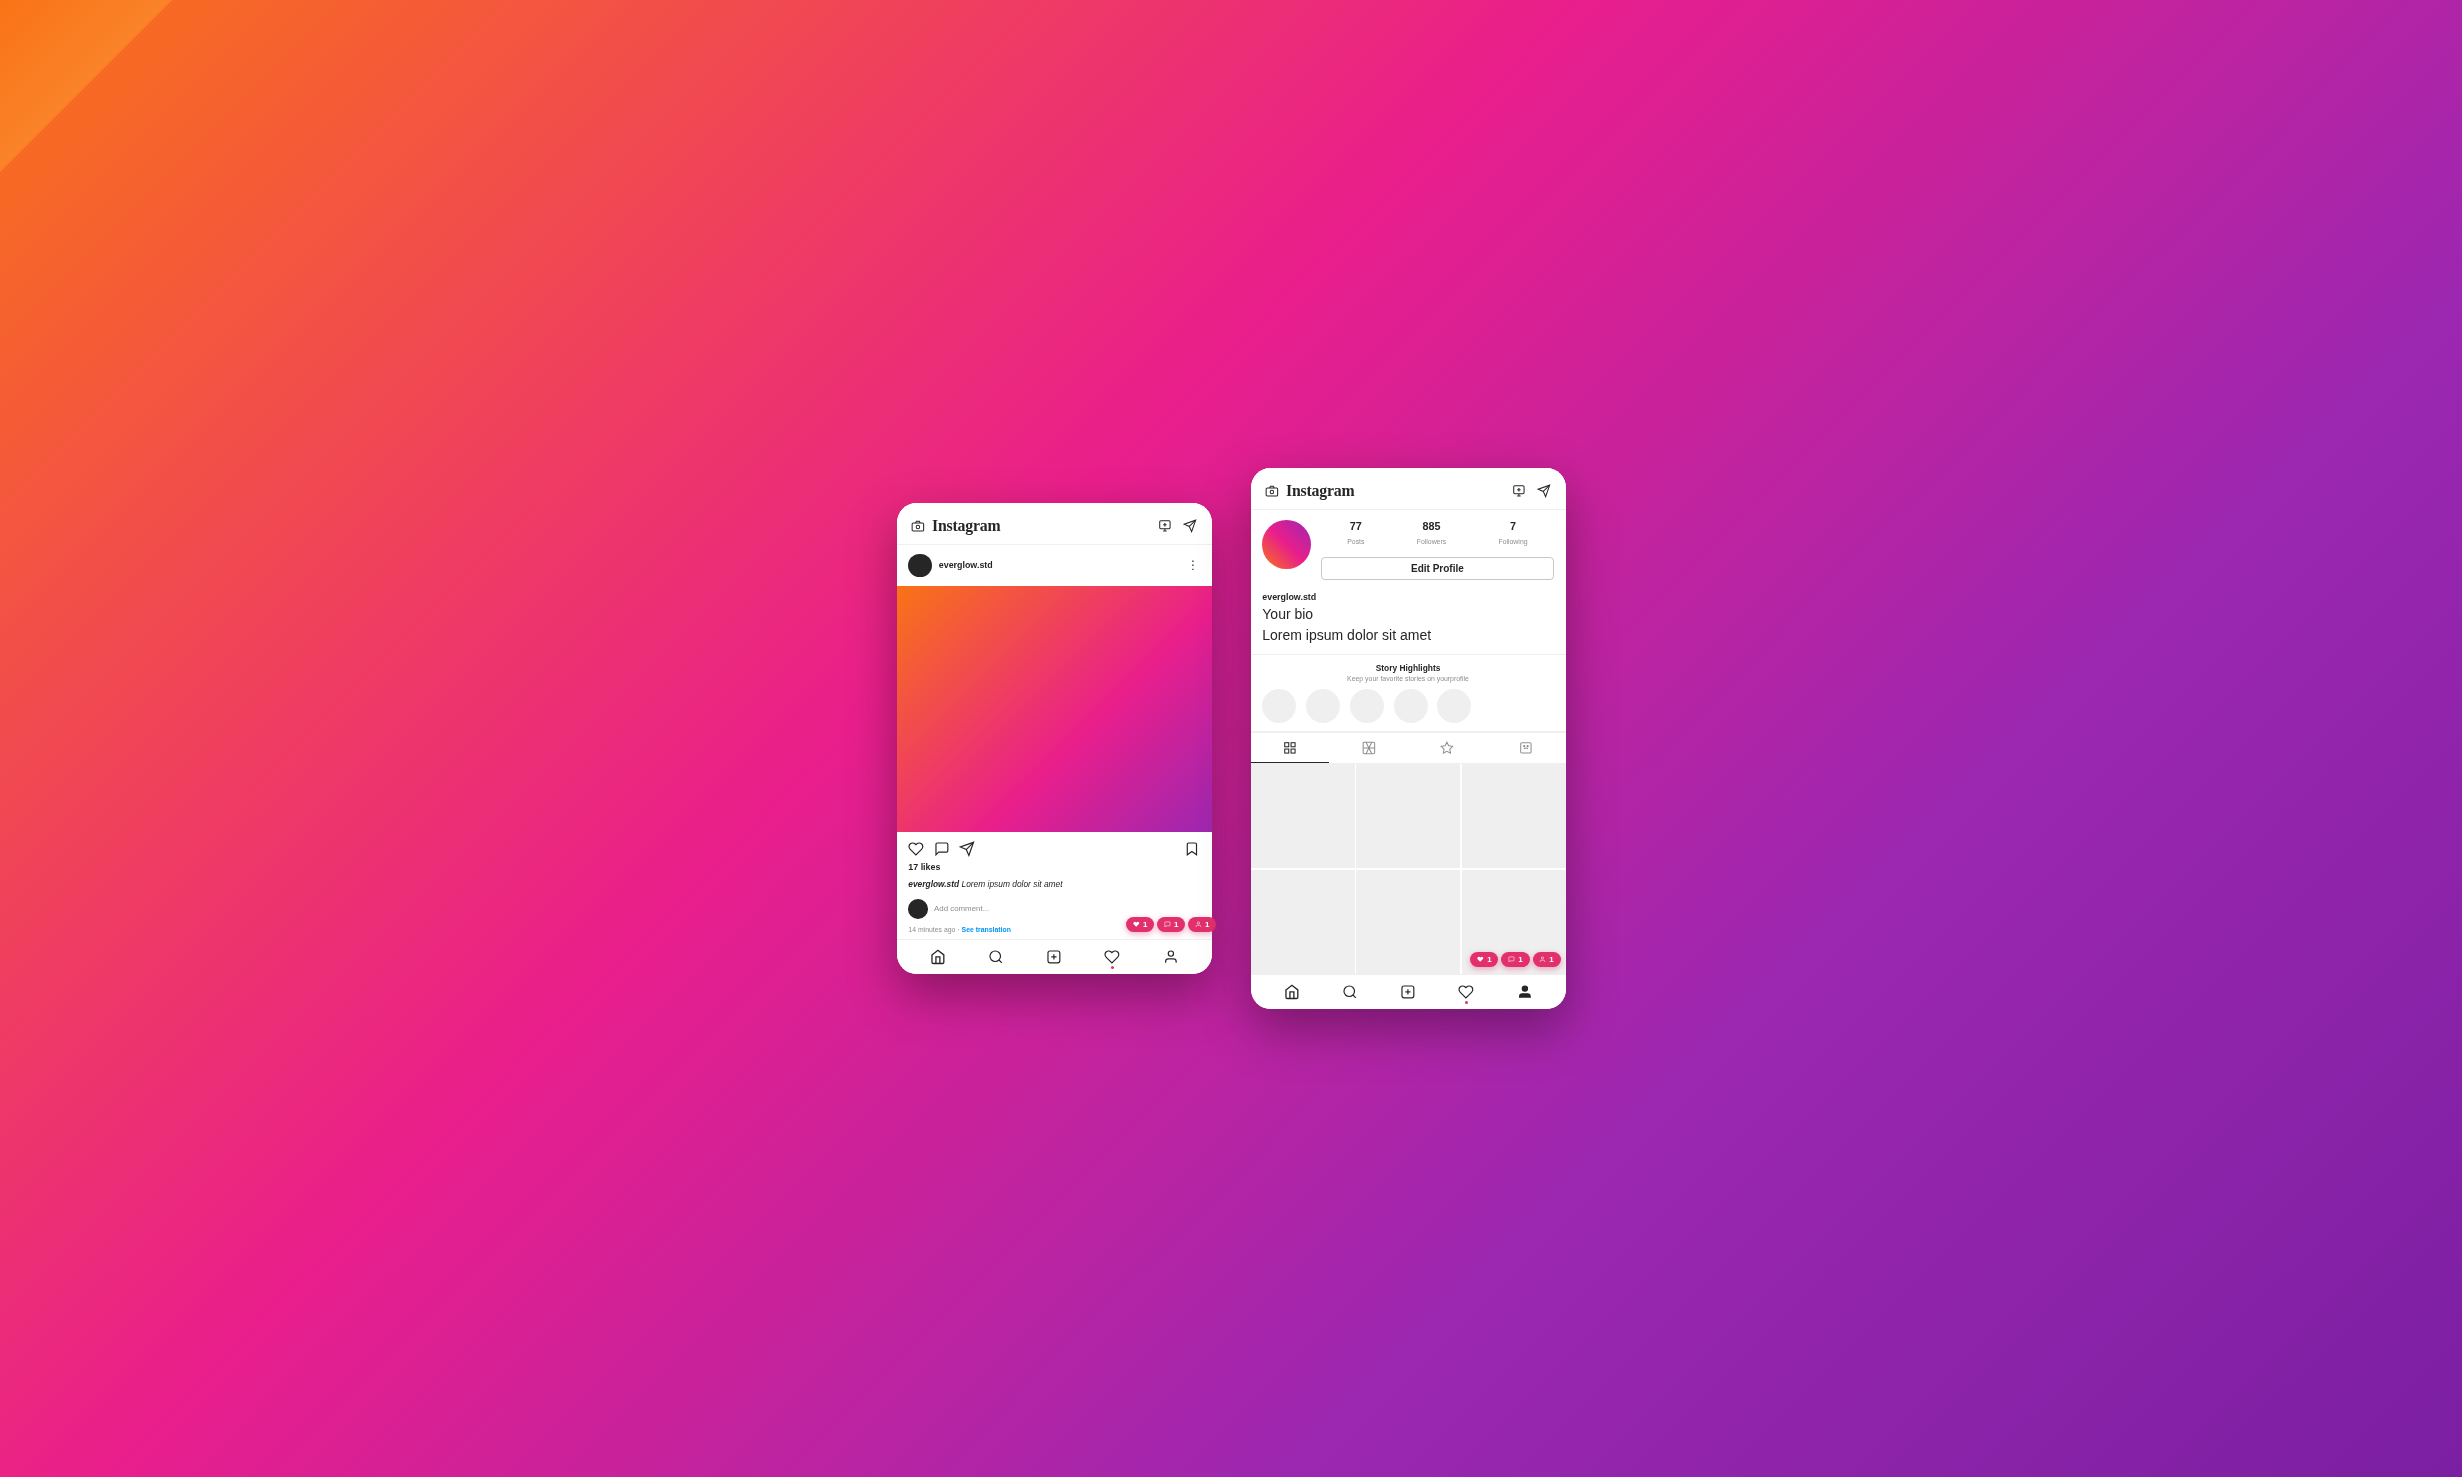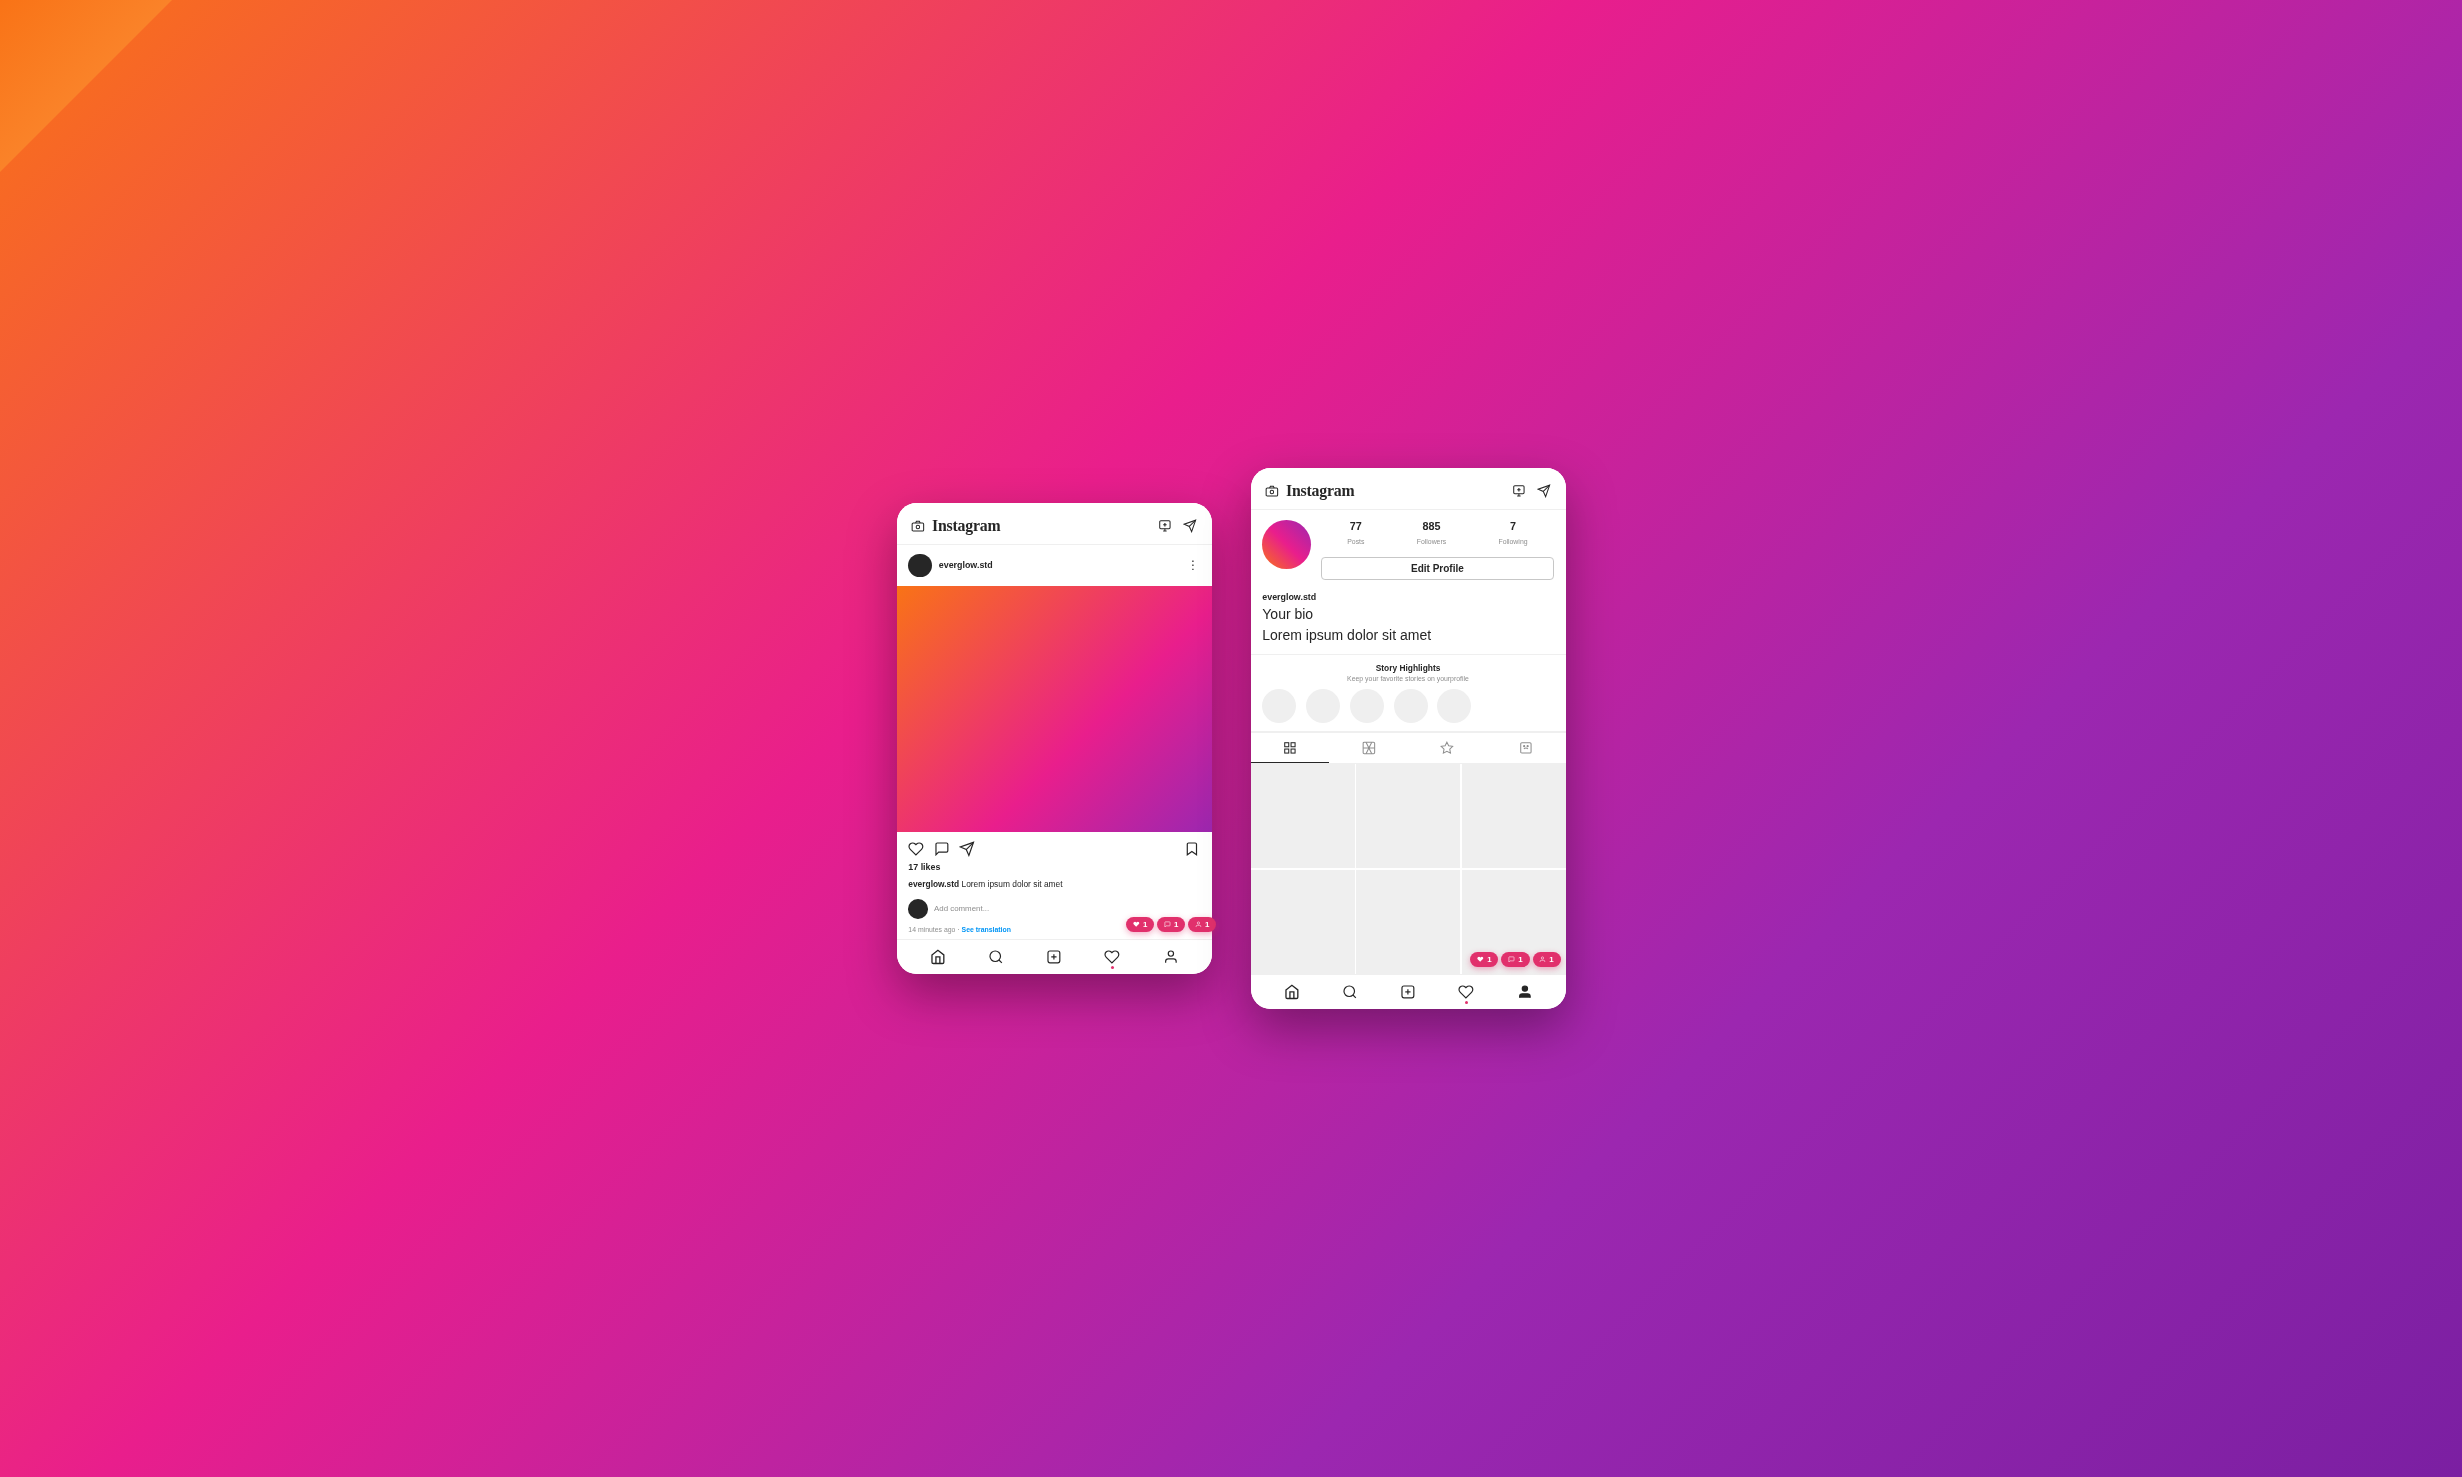--- a/index.html
+++ b/index.html
@@ -157,20 +157,21 @@
       font-weight: 700;
       color: #262626;
       padding: 0 11.8px 3.9px;
     }
 
     .caption-row {
       padding: 2px 11.8px 4.9px;
       font-size: 8.4px;
       color: #262626;
       line-height: 1.5;
+      font-style: italic;
     }
 
     .caption-username {
       font-weight: 700;
     }
 
     .comment-row {
       display: flex;
       align-items: center;
       gap: 6px;

